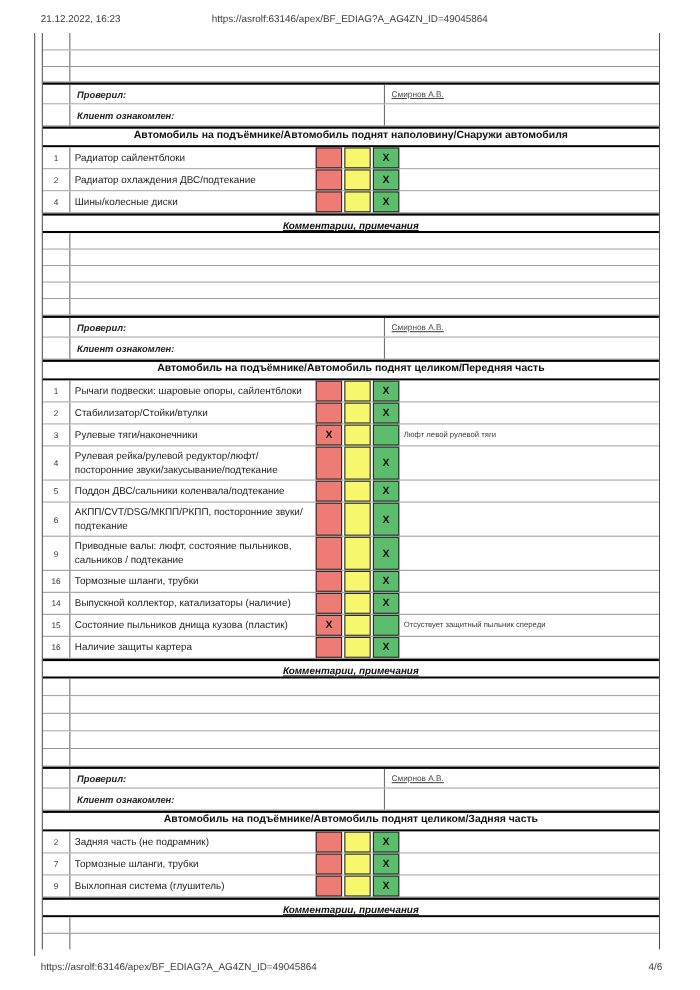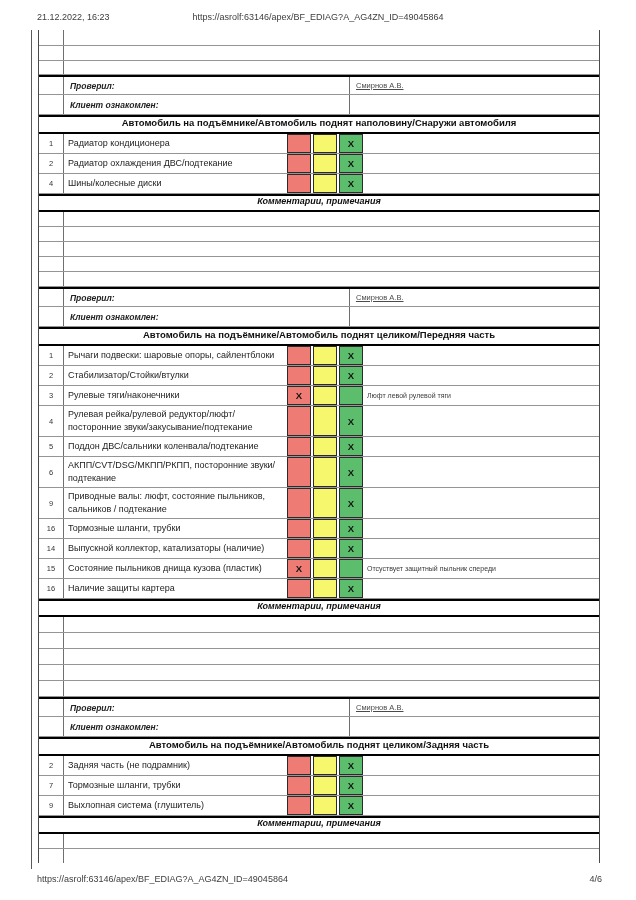--- a/index.html
+++ b/index.html
@@ -25,21 +25,21 @@
   .c-text{flex:1;min-width:0;display:flex;align-items:center;padding:2px 4px;font-size:9px;line-height:13px;color:#1c1c1c;overflow-wrap:break-word;}
   .c-colors{flex:none;width:76px;display:flex;gap:2px;}
   .c-color{flex:none;width:24px;border:1px solid #2b2b2b;display:flex;align-items:center;justify-content:center;font-weight:bold;font-size:9.5px;color:#141414;}
   .c-comment{flex:none;width:236px;display:flex;align-items:center;padding:1px 4px;font-size:7px;color:#3a3a3a;line-height:9px;}
 
   .s-label{flex:none;width:285px;display:flex;align-items:center;padding:2px 6px;font-size:8.5px;font-weight:bold;font-style:italic;color:#222;}
   .s-value{flex:1;display:flex;align-items:center;padding:2px 6px;font-size:7.5px;color:#4a4a4a;border-left:1px solid #6f6f6f;text-decoration:underline;}
 
   .row.secheader{}
   .sec-title{width:100%;text-align:center;font-weight:bold;font-size:9.5px;color:#101010;}
-  .row.commheader{align-items:flex-start;}
+  .row.commheader{align-items:flex-end;text-decoration:underline;}
   .comm-title{width:100%;text-align:center;font-weight:bold;font-style:italic;font-size:9px;color:#101010;}
 </style>
 </head>
 <body>
 
 <div class="print-header-date">21.12.2022, 16:23</div>
 <div class="print-header-url">https://asrolf:63146/apex/BF_EDIAG?A_AG4ZN_ID=49045864</div>
 
 <div class="left-rule"></div>
 
@@ -65,21 +65,21 @@
       <div class="c-num"></div>
       <div class="s-label">Клиент ознакомлен:</div>
       <div class="s-value"></div>
     </div>
     <div class="row secheader bt-black bb-black" style="min-height: 19px;">
       <div class="sec-title">Автомобиль на подъёмнике/Автомобиль поднят наполовину/Снаружи автомобиля</div>
     </div>
     <div class="row item" style="min-height: 20px;">
       <div class="c-num">1</div>
       <div class="c-text">
-        <div class="">Радиатор кондиционера</div>
+        <div class="">Радиатор сайлентблоки</div>
       </div>
       <div class="c-colors">
         <div class="c-color" style="background: rgb(239, 123, 117);"></div>
         <div class="c-color" style="background: rgb(247, 247, 110);"></div>
         <div class="c-color" style="background: rgb(92, 189, 109);">X</div>
       </div>
       <div class="c-comment"></div>
     </div>
     <div class="row item" style="min-height: 20px;">
       <div class="c-num">2</div>

